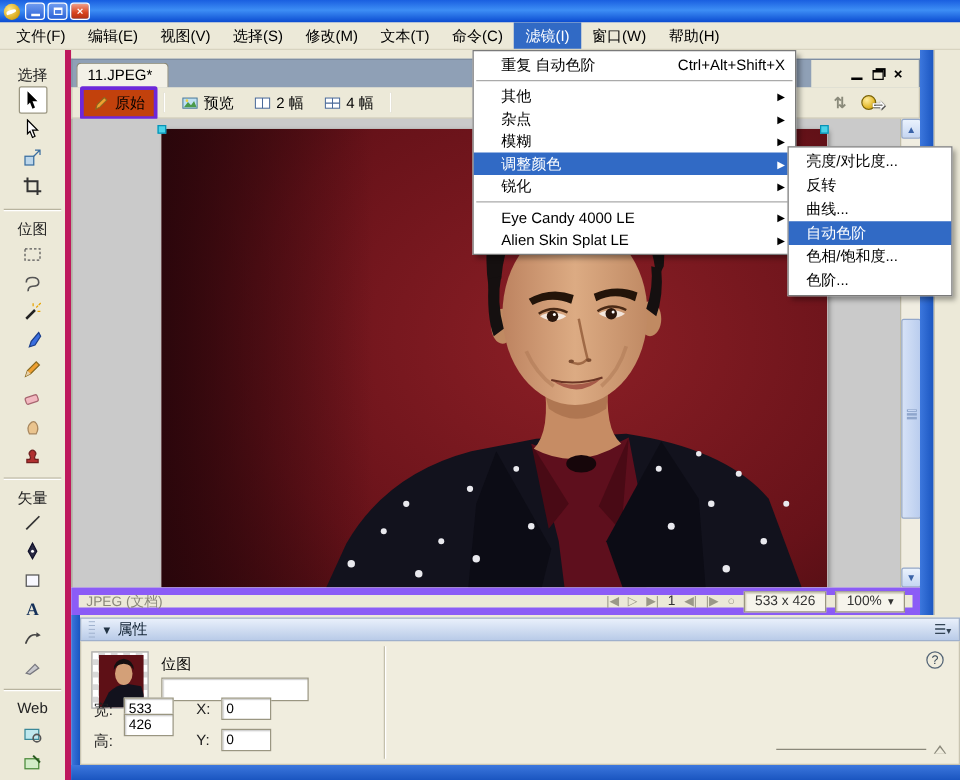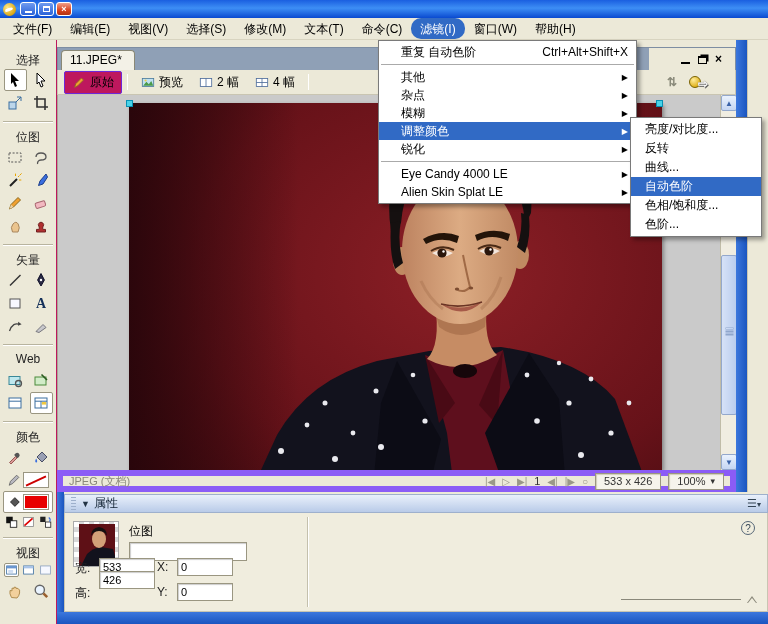--- a/index.html
+++ b/index.html
@@ -15,24 +15,24 @@
   .win-btns { display:flex; gap:2px; flex:none; }
   .wbtn { width:16px; height:14px; border:1px solid #fff; border-radius:3px; color:#fff; font-size:9px; line-height:12px; text-align:center; font-weight:bold; }
   .wbtn.min,.wbtn.max { background:linear-gradient(#6f9bef,#2b63d8); }
   .wbtn.close { background:linear-gradient(#f0a08a,#d9431f 60%,#b23214); }
   .ic-min { display:inline-block; width:7px; height:2px; background:#fff; margin-top:8px; }
   .ic-max { display:inline-block; width:7px; height:6px; border:1px solid #fff; border-top-width:2px; margin-top:3px; }
 
   
   .menubar { position:absolute; left:0; top:18px; width:768px; height:22px; background:#ece9d8; border-bottom:1px solid #d8d4c0; display:flex; align-items:stretch; padding-left:4px; }
   .menu-item { padding:0 9px; line-height:22px; font-size:12px; cursor:default; white-space:nowrap; }
-  .menu-item.active { background:#316ac5; color:#fff;border-radius:10px; }
-
-  
-  .toolpanel { position:absolute; left:0; top:40px; width:57px; height:584px; background:#ece9d8; border-right:1px solid #be185d; padding-top:12px; }
+  .menu-item.active { background:#316ac5; color:#fff; }
+
+  
+  .toolpanel { position:absolute; left:0; top:40px; width:57px; height:584px; background:#ece9d8; border-right:5px solid #be185d; padding-top:12px; }
   .tool-section-label { text-align:center; font-size:12px; color:#222; height:16px; }
   .tool-grid { display:flex; flex-wrap:wrap; justify-content:center; gap:1px 3px; padding:1px 2px; }
   .tool { width:23px; height:22px; border:1px solid transparent; background:transparent; display:flex; align-items:center; justify-content:center; padding:0; }
   .tool.selected { background:#fff; border:1px solid #9a9681; border-radius:2px; box-shadow:inset 0 0 0 1px #fff; }
   .tool svg { width:16px; height:16px; display:block; }
   .tool-sep { height:2px; margin:6px 3px; border-top:1px solid #b8b49f; border-bottom:1px solid #fff; }
   .mini { width:15px; height:14px; }
   .swatchbox { width:26px; height:16px; border:1px solid #9a9681; background:#fff; position:relative; }
   .swatch-stroke-line { position:absolute; left:1px; right:1px; top:50%; height:0; border-top:2px solid #c00; transform:rotate(-25deg); }
   .swatch-fill { position:absolute; inset:1px; background:#e80000; }
@@ -44,21 +44,21 @@
   .tabrow { position:absolute; left:0; top:7px; width:100%; height:23px; background:#8fa0b6; border:1px solid #7e8ea2; border-bottom:none; }
   .doctab { position:absolute; left:3px; bottom:0; height:20px; background:#f3f1e7; border:1px solid #8a8876; border-bottom:none; border-radius:4px 4px 0 0; padding:0 12px 0 8px; line-height:19px; font-size:12px; }
   .tab-ctrls { position:absolute; right:0; top:0; height:22px; width:86px; background:#ece9d8; display:flex; align-items:center; justify-content:flex-end; gap:8px; padding:0 8px; }
   .dbtn { width:12px; height:12px; position:relative; }
   .d-min { border-bottom:2px solid #000; height:9px; width:9px; }
   .d-rest { width:9px; height:8px; border:1px solid #000; border-top-width:2px; box-shadow:2px -2px 0 -0.5px #000; margin-top:2px; }
   .d-close { font-size:12px; font-weight:bold; line-height:12px; }
 
   .viewbar { position:absolute; left:0; top:30px; width:100%; height:25px; background:#ece9d8; display:flex; align-items:center; padding:0 6px; border:1px solid #c9c5b2; border-top:none; }
   .vbtn { display:flex; align-items:center; gap:4px; padding:2px 7px; font-size:12px; border:1px solid transparent; background:transparent; }
-  .vbtn.active { background:#be185d; border:1px solid #6d28d9; border-radius:2px;justify-content:flex-end; }
+  .vbtn.active { background:#c2410c; border:3px solid #6d28d9; border-radius:2px;justify-content:flex-end; }
   .vsep { width:1px; height:16px; background:#b8b49f; border-right:1px solid #fff; margin:0 5px; }
   .vbtn svg { width:14px; height:13px; }
   .viewbar-right { margin-left:auto; display:flex; align-items:center; gap:12px; padding-right:14px; }
   .sort-ic { color:#8a8a7a; font-size:12px; font-weight:bold; }
   .export-ic { position:relative; width:26px; height:14px; }
   .export-ic .ball { position:absolute; left:0; top:1px; width:12px; height:12px; border-radius:50%; background:radial-gradient(circle at 35% 30%, #ffec9a, #e0b320 70%, #9a7a00); border:1px solid #7a6200; }
   .export-ic .arrow { position:absolute; left:9px; top:2px; color:#fff; font-size:12px; font-weight:bold; text-shadow:0 0 1px #555, 1px 1px 0 #555; }
 
   .canvas { position:absolute; left:0; top:55px; width:663px; height:375px; background:#cacaca; border-left:1px solid #a9a694; overflow:hidden; }
   .canvas-image { position:absolute; left:71px; top:8px; width:533px; height:367px; overflow:hidden; box-shadow:2px 2px 4px rgba(0,0,0,.35); }
@@ -87,21 +87,21 @@
   .props-caret { font-size:9px; margin-right:4px; color:#234; }
   .props-opts { margin-left:auto; color:#345; font-size:11px; }
   .props-body { position:relative; height:99px; border:1px solid #c9c5b2; border-top:none; }
   .thumb { position:absolute; left:8px; top:8px; width:46px; height:46px; border:1px solid #aaa;
     background:conic-gradient(#d8d8d8 25%, #fff 0 50%, #d8d8d8 0 75%, #fff 0) 0 0/10px 10px; }
   .thumb svg { position:absolute; left:5px; top:2px; width:36px; height:42px; }
   .obj-type { position:absolute; left:64px; top:10px; font-size:12px; }
   .name-fld { position:absolute; left:64px; top:29px; width:118px; height:19px; border:1px solid #9a9681; box-shadow:inset 1px 1px 1px #ccc; background:#fff; font-size:11px; padding:0 3px; }
   .v-div { position:absolute; left:242px; top:4px; bottom:4px; width:1px; background:#c4c0ac; box-shadow:1px 0 0 #fff; }
   .dim-label { position:absolute; font-size:12px; color:#222; }
-  .dim-fld { position:absolute; width:56px; height:18px; border:1px solid #9a9681; box-shadow:inset 1px 1px 1px #ccc; background:#fff; font-size:11px; padding:0 3px; }
+  .dim-fld { position:absolute; width:40px; height:18px; border:1px solid #9a9681; box-shadow:inset 1px 1px 1px #ccc; background:#fff; font-size:11px; padding:0 3px; }
   .help-ic { position:absolute; right:12px; top:8px; width:14px; height:14px; border:1px solid #567; border-radius:50%; color:#345; font-size:10px; text-align:center; line-height:13px; }
   .expander { position:absolute; right:10px; bottom:8px; display:flex; align-items:center; gap:6px; }
   .exp-line { width:120px; height:1px; background:#8a887a; }
   .exp-tri { width:0; height:0; border-left:5px solid transparent; border-right:5px solid transparent; border-bottom:7px solid transparent; border-bottom-color:#8a887a; position:relative; }
   .exp-tri::after { content:""; position:absolute; left:-4px; top:1.5px; width:0; height:0; border-left:4px solid transparent; border-right:4px solid transparent; border-bottom:5.5px solid #f0edde; }
 
   
   .menu-popup { position:absolute; background:#fff; border:1px solid #7a7a7a; box-shadow:3px 3px 4px rgba(0,0,0,.35); z-index:100; font-size:12px; padding:2px 0; }
   .filter-menu { left:378px; top:40px; width:259px; }
   .menu-row { height:18px; display:flex; align-items:center; padding:0 8px 0 22px; white-space:nowrap; }

